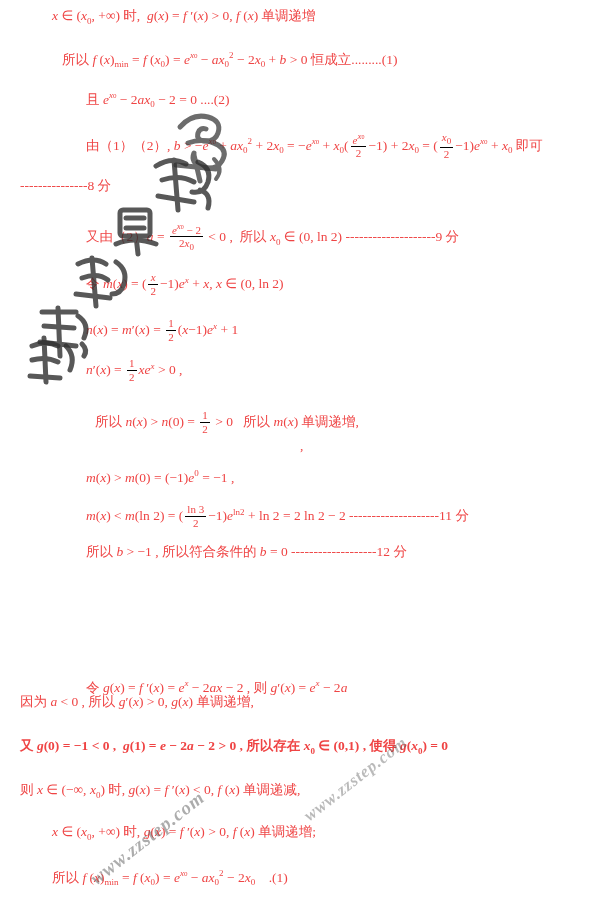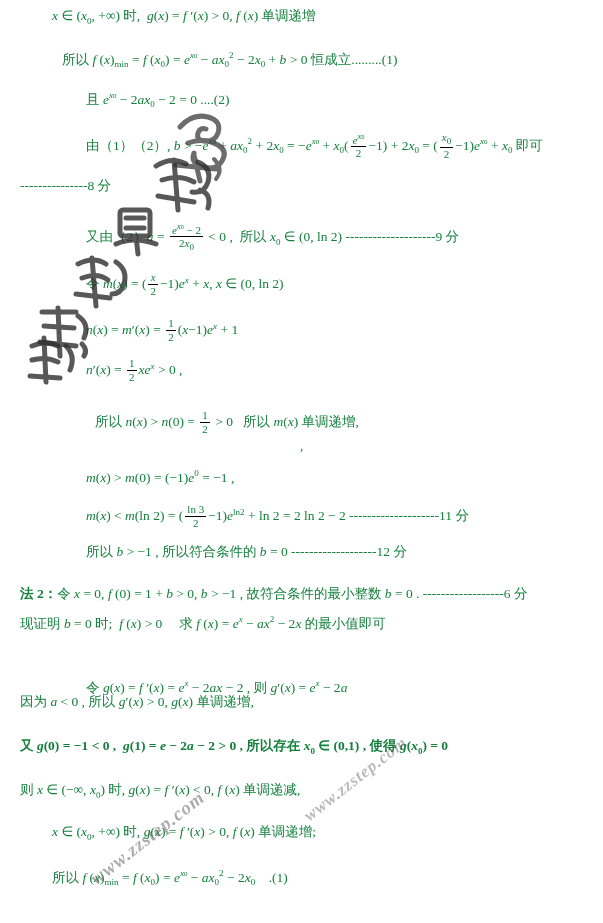--- a/index.html
+++ b/index.html
@@ -19,21 +19,21 @@
     position: relative;
     width: 603px;
     height: 923px;
     overflow: hidden;
   }
   .line {
     position: absolute;
     white-space: nowrap;
     font-size: 13.5px;
     line-height: 1.2;
-    color: #15803d;
+    color: #ef4444;
   }
   .ind1 { left: 52px; }
   .ind2 { left: 62px; }
   .ind3 { left: 86px; }
   .ind0 { left: 20px; }
 
   i.v { font-style: italic; font-family: "Liberation Serif", serif; }
   .subn {
     font-size: 9px;
     vertical-align: sub;
@@ -133,27 +133,21 @@
   </div>
 
   <div class="line ind3" style="top:504px;">
     <i class="v">m</i>(<i class="v">x</i>) &lt; <i class="v">m</i>(ln 2) = (<span class="frac"><span class="num">ln 3</span><span class="den">2</span></span>−1)<i class="v">e</i><span class="supn">ln2</span> + ln 2 = 2 ln 2 − 2 --------------------11 分
   </div>
 
   <div class="line ind3" style="top:544px;">
     所以 <i class="v">b</i> &gt; −1 , 所以符合条件的 <i class="v">b</i> = 0 -------------------12 分
   </div>
 
-  <div class="line ind0" style="top:586px;">
-    <span class="bold">法 2：</span>令 <i class="v">x</i> = 0, <i class="v">f</i> (0) = 1 + <i class="v">b</i> &gt; 0, <i class="v">b</i> &gt; −1 , 故符合条件的最小整数 <i class="v">b</i> = 0 . ------------------6 分
-  </div>
-
-  <div class="line ind0" style="top:614px;">
-    现证明 <i class="v">b</i> = 0 时; &nbsp;<i class="v">f</i> (<i class="v">x</i>) &gt; 0 &nbsp;&nbsp;&nbsp; 求 <i class="v">f</i> (<i class="v">x</i>) = <i class="v">e</i><span class="sup">x</span> − <i class="v">ax</i><span class="supn">2</span> − 2<i class="v">x</i> 的最小值即可
-  </div>
+
 
   <div class="line ind3" style="top:678px;">
     令 <i class="v">g</i>(<i class="v">x</i>) = <i class="v">f</i> ′(<i class="v">x</i>) = <i class="v">e</i><span class="sup">x</span> − 2<i class="v">ax</i> − 2 , 则 <i class="v">g</i>′(<i class="v">x</i>) = <i class="v">e</i><span class="sup">x</span> − 2<i class="v">a</i>
   </div>
 
   <div class="line ind0" style="top:694px;">
     因为 <i class="v">a</i> &lt; 0 , 所以 <i class="v">g</i>′(<i class="v">x</i>) &gt; 0, <i class="v">g</i>(<i class="v">x</i>) 单调递增,
   </div>
 
   <div class="line ind0" style="top:738px;font-weight:bold;">

